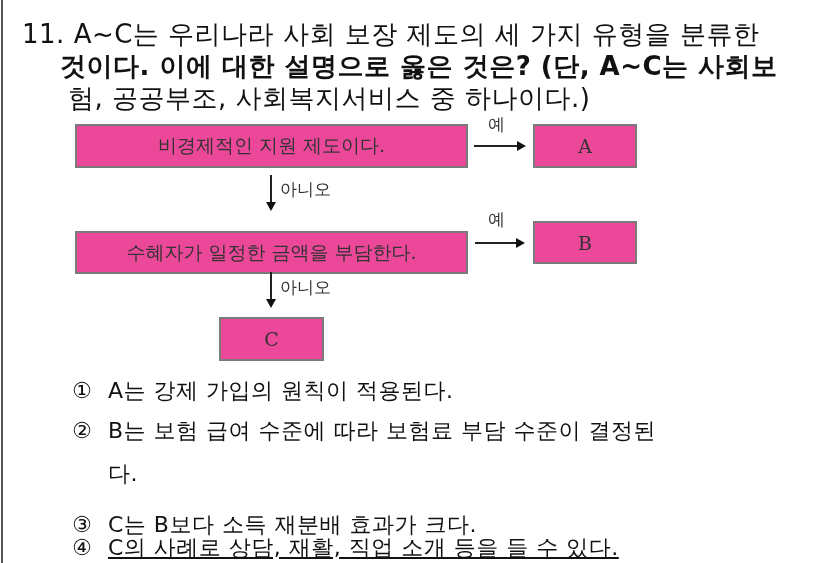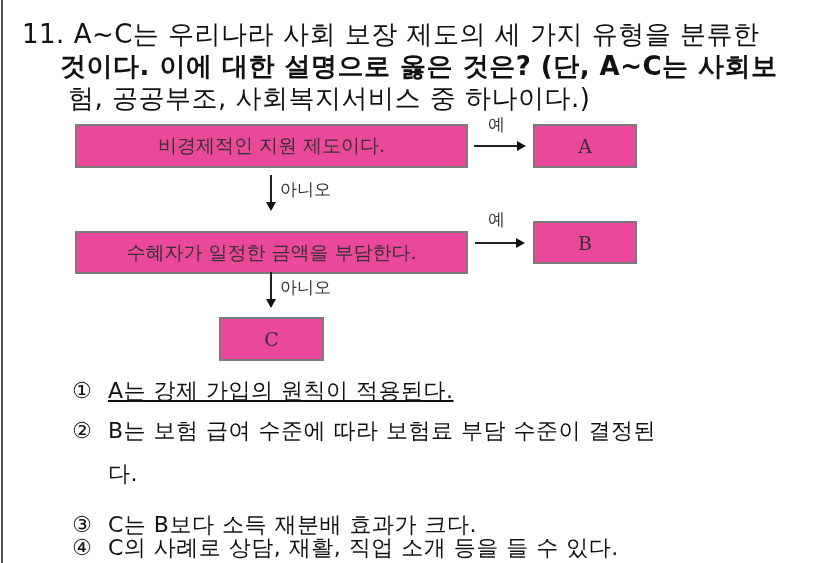--- a/index.html
+++ b/index.html
@@ -77,25 +77,25 @@
 
   <div class="box" style="left:533px; top:221px; width:104px; height:43px;">B</div>
 
   <div class="vline" style="left:270px; top:272px; height:28px;"></div>
   <div class="varrowhead" style="left:266px; top:299px;"></div>
   <div class="edge-label" style="left:280px; top:276px;">아니오</div>
 
   <div class="box" style="left:219px; top:317px; width:105px; height:44px;">C</div>
 </div>
 
-<div class="choice" style="left:72px; top:376px;text-decoration:underline;">
+<div class="choice" style="left:72px; top:376px;">
   <span class="num">①</span><span>A는 강제 가입의 원칙이 적용된다.</span>
 </div>
 <div class="choice" style="left:72px; top:416px;">
   <span class="num">②</span><span>B는 보험 급여 수준에 따라 보험료 부담 수준이 결정된</span>
 </div>
 <div class="choice" style="left:108px; top:459px;">다.</div>
 <div class="choice" style="left:72px; top:497px;margin-top:13px;">
   <span class="num">③</span><span>C는 B보다 소득 재분배 효과가 크다.</span>
 </div>
-<div class="choice" style="left:72px; top:533px;">
+<div class="choice" style="left:72px; top:533px;text-decoration:underline;">
   <span class="num">④</span><span>C의 사례로 상담, 재활, 직업 소개 등을 들 수 있다.</span>
 </div>
 
 </body></html>

